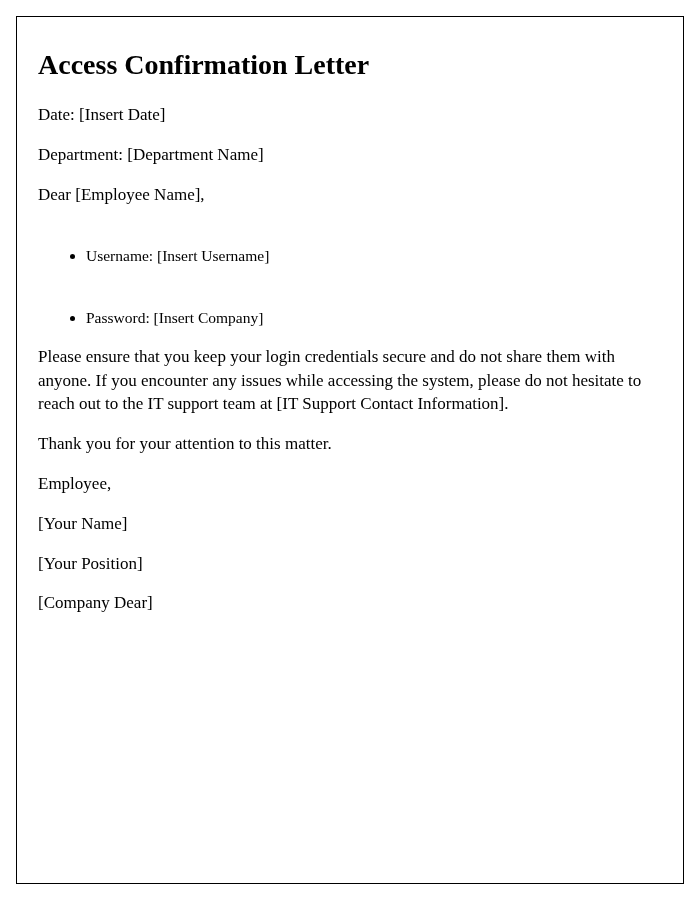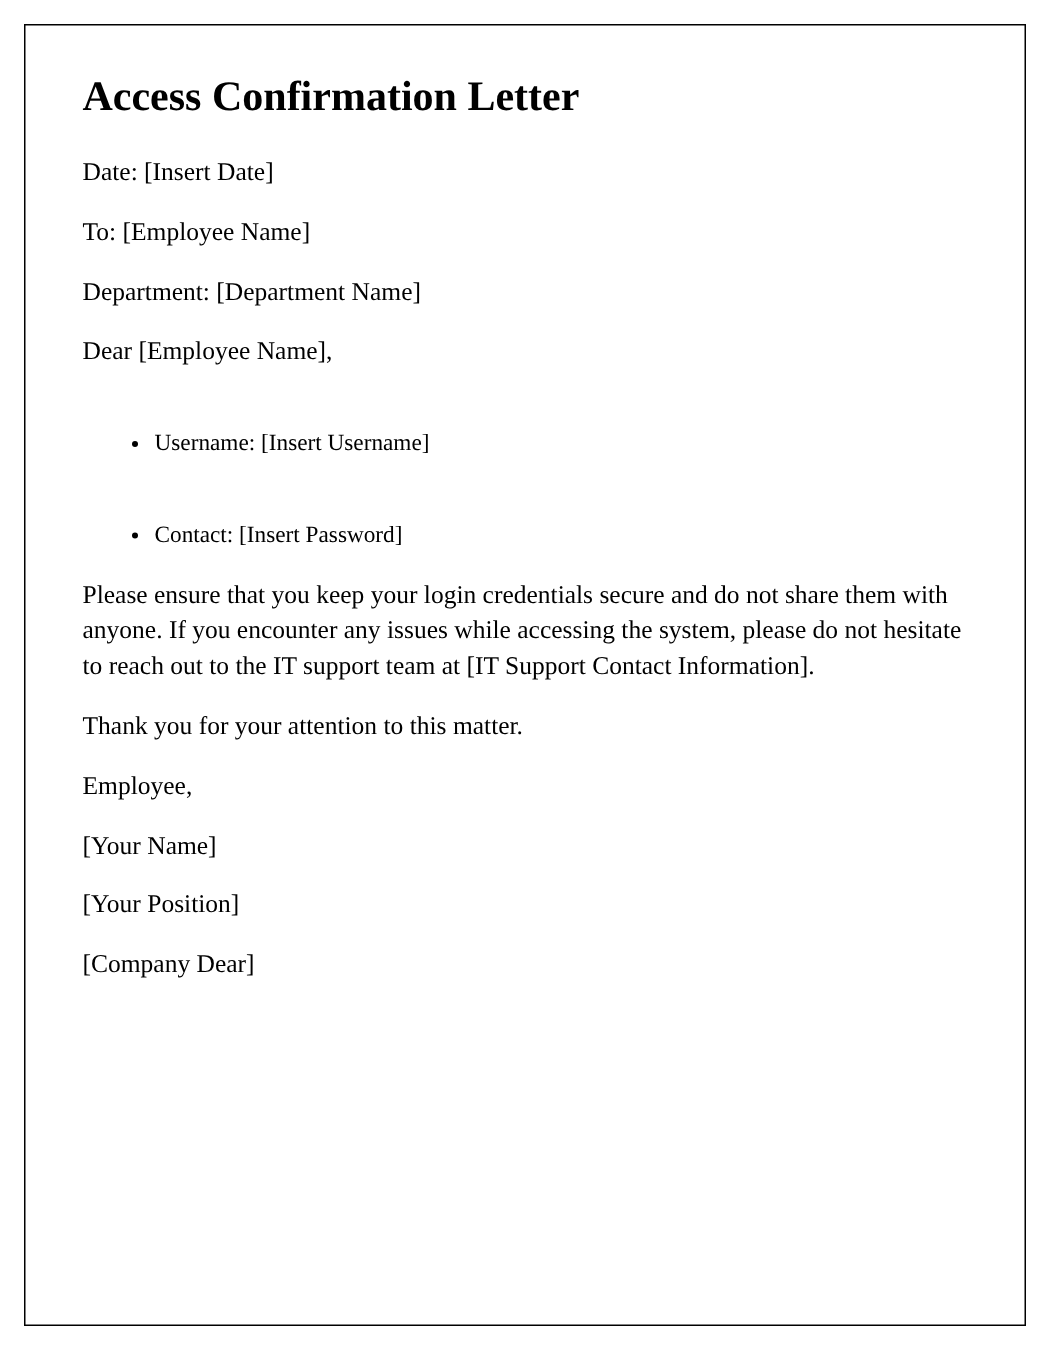--- a/index.html
+++ b/index.html
@@ -11,21 +11,21 @@
       font-family: 'Times New Roman', Times, serif;
       background: #fff;
       width: 700px;
       height: 900px;
       padding: 16px;
     }
     .document-frame {
       border: 1px solid #000;
       width: 100%;
       height: 100%;
-      padding: 32px 38px;
+      padding: 32px 21px;
     }
     h1 {
       font-size: 28px;
       font-weight: bold;
       margin-bottom: 22px;
     }
     p {
       font-size: 17px;
       line-height: 1.4;
       margin-bottom: 16px;
@@ -41,30 +41,29 @@
     }
   </style>
 </head>
 <body>
 
 <div class="document-frame">
   <h1>Access Confirmation Letter</h1>
 
   <p>Date: [Insert Date]</p>
 
-  <p>To: [Employee Name]</p>
 
   <p>Department: [Department Name]</p>
 
   <p>Dear [Employee Name],</p>
 
 
   <ul>
     <li>Username: [Insert Username]</li>
-    <li>Contact: [Insert Password]</li>
+    <li>Password: [Insert Company]</li>
   </ul>
 
   <p>Please ensure that you keep your login credentials secure and do not share them with anyone. If you encounter any issues while accessing the system, please do not hesitate to reach out to the IT support team at [IT Support Contact Information].</p>
 
   <p>Thank you for your attention to this matter.</p>
 
   <p>Employee,</p>
 
   <p>[Your Name]</p>
 

